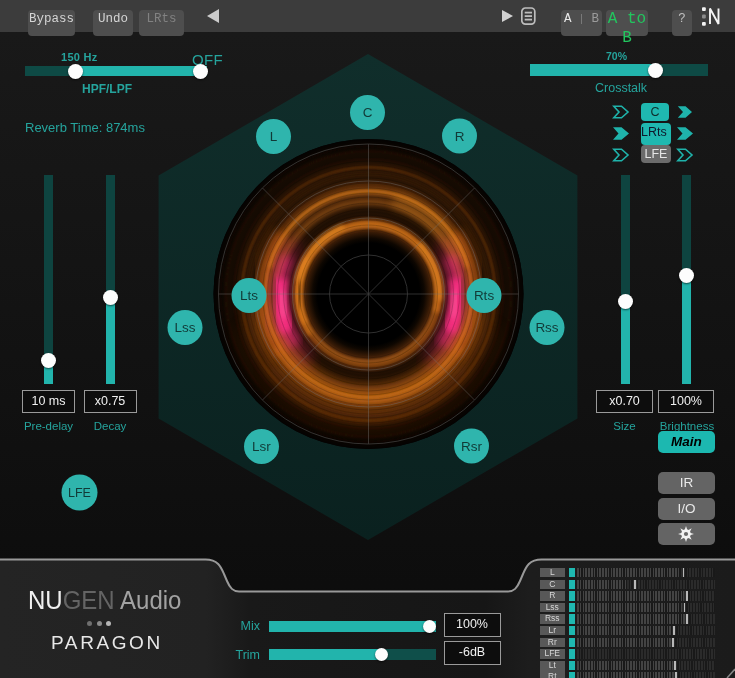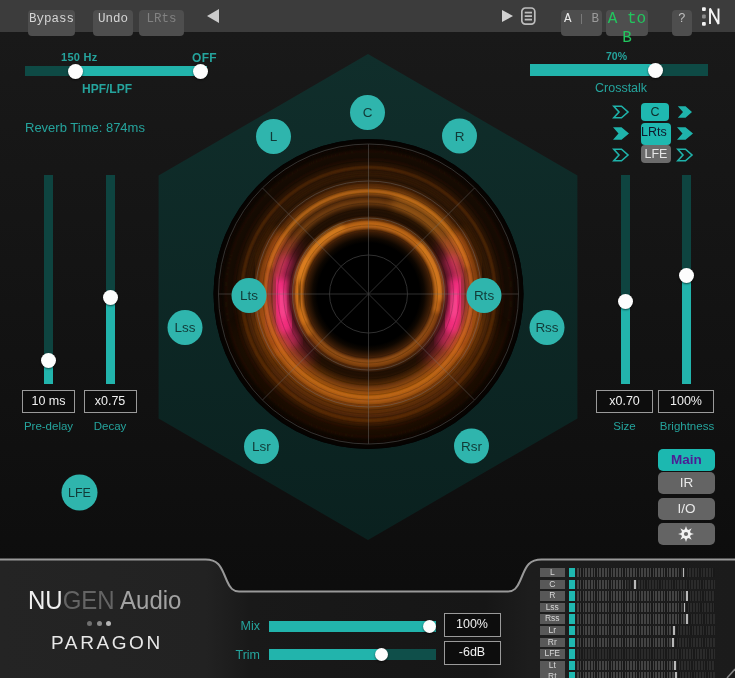--- a/index.html
+++ b/index.html
@@ -190,21 +190,21 @@
     <circle cx="261.5" cy="446.5" r="17.5" fill="#2fb5ad"></circle>
       <text x="261.5" y="451" fill="#113a37">Lsr</text>
     <circle cx="471.5" cy="446" r="17.5" fill="#2fb5ad"></circle>
       <text x="471.5" y="450.5" fill="#113a37">Rsr</text>
     <circle cx="79.5" cy="492.5" r="18" fill="#2fb5ad"></circle>
       <text x="79.5" y="497" fill="#113a37" font-size="12.5">LFE</text>
   </g>
 </svg>
 
 <div class="lbl" style="left:61px;top:50.5px;font-size:11px;font-weight:bold;letter-spacing:0.3px;">150 Hz</div>
-<div class="lbl" style="left:192px;top:50.5px;font-size:12px;font-weight:bold;letter-spacing:0.3px;">OFF</div>
+<div class="lbl" style="left:192px;top:50.5px;font-size:15px;font-weight:normal;letter-spacing:0.3px;">OFF</div>
 <div class="hslider" style="left:25px;top:66px;width:182px;height:10px;background:#0e4a45;">
   <div style="position:absolute;left:50px;width:132px;height:10px;background:#22b4ac;"></div>
 </div>
 <div class="handle" style="left:67.5px;top:64px;"></div>
 <div class="handle" style="left:192.5px;top:64px;"></div>
 <div class="lbl" style="left:82px;top:81.5px;font-size:12px;font-weight:bold;">HPF/LPF</div>
 <div class="lbl" style="left:25px;top:120px;font-size:13px;">Reverb Time: 874ms</div>
 
 <div class="lbl" style="left:606px;top:50px;font-size:10.5px;font-weight:bold;">70%</div>
 <div class="hslider" style="left:530px;top:64px;width:178px;height:12px;background:#0e4a45;">
@@ -246,21 +246,21 @@
 
 <div class="vbox" style="left:22px;top:390px;width:53px;height:23px;line-height:21px;">10 ms</div>
 <div class="vbox" style="left:83.5px;top:390px;width:53px;height:23px;line-height:21px;">x0.75</div>
 <div class="vbox" style="left:596px;top:390px;width:57px;height:23px;line-height:21px;">x0.70</div>
 <div class="vbox" style="left:658px;top:390px;width:56px;height:23px;line-height:21px;">100%</div>
 <div class="lbl" style="left:22px;top:420px;width:53px;text-align:center;font-size:11.5px;">Pre-delay</div>
 <div class="lbl" style="left:83.5px;top:420px;width:53px;text-align:center;font-size:11.5px;">Decay</div>
 <div class="lbl" style="left:596px;top:420px;width:57px;text-align:center;font-size:11.5px;">Size</div>
 <div class="lbl" style="left:652px;top:420px;width:70px;text-align:center;font-size:11.5px;">Brightness</div>
 
-<div class="rbtn" style="top:449px;background:#1cb8b0;color:#4c1d95;font-weight:bold;">Main</div>
+<div class="rbtn" style="top:431px;background:#1cb8b0;color:#000000;font-weight:bold;font-style:italic;">Main</div>
 <div class="rbtn" style="top:472px;">IR</div>
 <div class="rbtn" style="top:497.5px;">I/O</div>
 <div class="rbtn" style="top:523px;">
   <svg width="18" height="18" viewBox="0 0 18 18" style="left:19px;top:2px;">
     <path fill="#f2f2f2" d="M7.92 4.32 L9.00 1.00 L10.08 4.32 L11.54 4.93 L14.66 3.34 L13.07 6.46 L13.68 7.92 L17.00 9.00 L13.68 10.08 L13.07 11.54 L14.66 14.66 L11.54 13.07 L10.08 13.68 L9.00 17.00 L7.92 13.68 L6.46 13.07 L3.34 14.66 L4.93 11.54 L4.32 10.08 L1.00 9.00 L4.32 7.92 L4.93 6.46 L3.34 3.34 L6.46 4.93 Z"></path>
     <circle cx="9" cy="9" r="2.1" fill="#6b6b6b"></circle>
   </svg>
 </div>
 
 <svg id="bottomsvg" width="735" height="135" viewBox="0 0 735 135" style="left:0;top:543px;z-index:10;">

